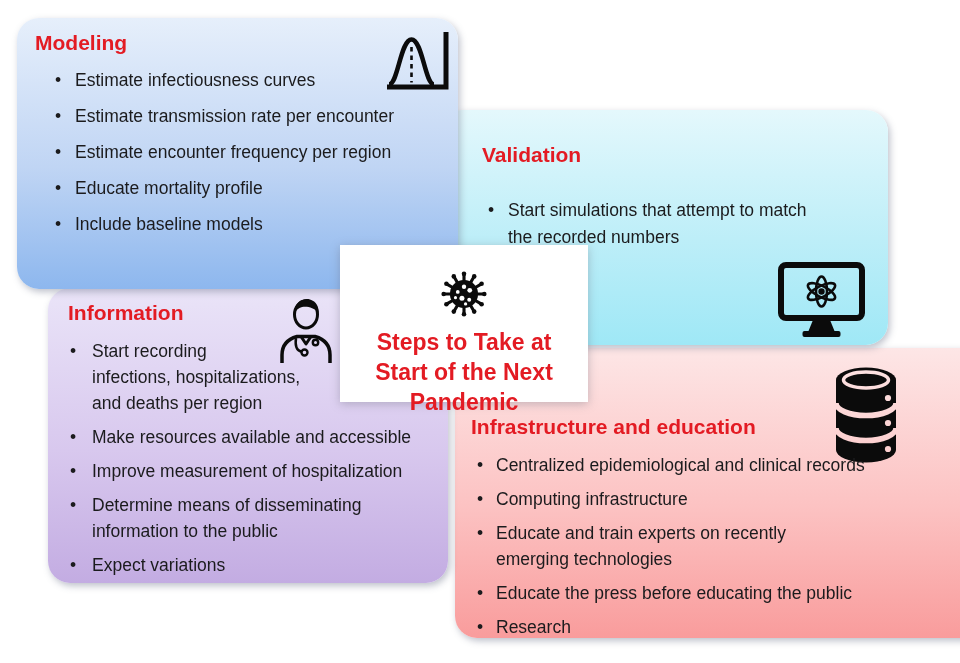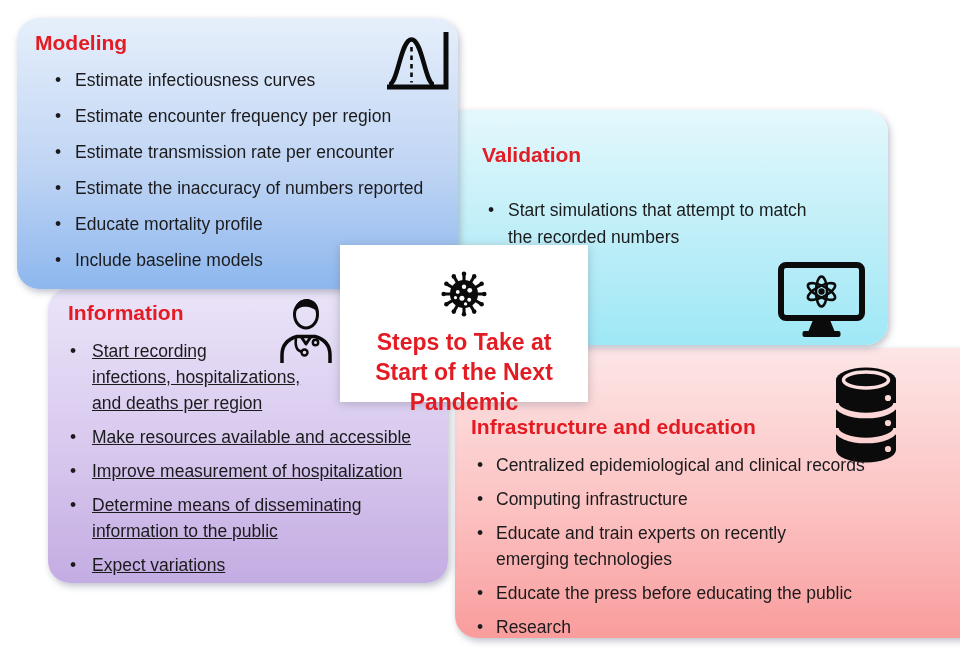--- a/index.html
+++ b/index.html
@@ -52,21 +52,21 @@
   }
   .card.validation ul { padding-left: 6px; }
   .card.validation li { line-height: 27px; margin-top: 29px; }
 
   
   .card.information {
     left: 48px; top: 288px; width: 400px; height: 295px; z-index: 2;
     background: linear-gradient(180deg, #eae4f8 0%, #d8c8ee 55%, #c3ace2 100%);
     padding: 12px 10px 0 20px;
   }
-  .card.information ul { padding-left: 2px; text-decoration: underline; }
+  .card.information ul { padding-left: 2px; }
   .card.information li { padding-left: 22px; line-height: 26px; margin-bottom: 8px; }
 
   
   .card.infrastructure {
     left: 455px; top: 348px; width: 564px; height: 290px; z-index: 1;
     background: linear-gradient(180deg, #fde6e6 0%, #fcc2c2 55%, #f99c9c 100%);
     padding: 66px 10px 0 16px;
   }
   .card.infrastructure ul { padding-left: 6px; }
   .card.infrastructure li { padding-left: 19px; line-height: 26px; margin-bottom: 8px; }
@@ -105,23 +105,22 @@
     <h2 class="card-title">Modeling</h2>
     <span class="icon bell-curve">
       <svg width="66" height="62" viewBox="0 0 66 62">
         <path d="M2 57 H63.5 M61 2 V57" stroke="#0b0b0b" stroke-width="5" fill="none"></path>
         <path d="M4 54.5 C13 54.5 15.5 9.5 26.5 9.5 C37.5 9.5 40 54.5 49 54.5" stroke="#0b0b0b" stroke-width="4.5" fill="none"></path>
         <path d="M26.5 17 V52.5" stroke="#0b0b0b" stroke-width="2.6" stroke-dasharray="4.5 4" fill="none"></path>
       </svg>
     </span>
     <ul>
       <li>Estimate infectiousness curves</li>
+      <li>Estimate transmission rate per encounter</li>
       <li>Estimate encounter frequency per region</li>
-      <li>Estimate transmission rate per encounter</li>
-      <li>Estimate the inaccuracy of numbers reported</li>
       <li>Educate mortality profile</li>
       <li>Include baseline models</li>
     </ul>
   </section>
 
   <section class="card validation">
     <h2 class="card-title">Validation</h2>
     <span class="icon monitor-atom">
       <svg width="87" height="76" viewBox="0 0 87 76">
         <rect x="3" y="3" width="81" height="53" rx="5" stroke="#0b0b0b" stroke-width="6" fill="none"></rect>

